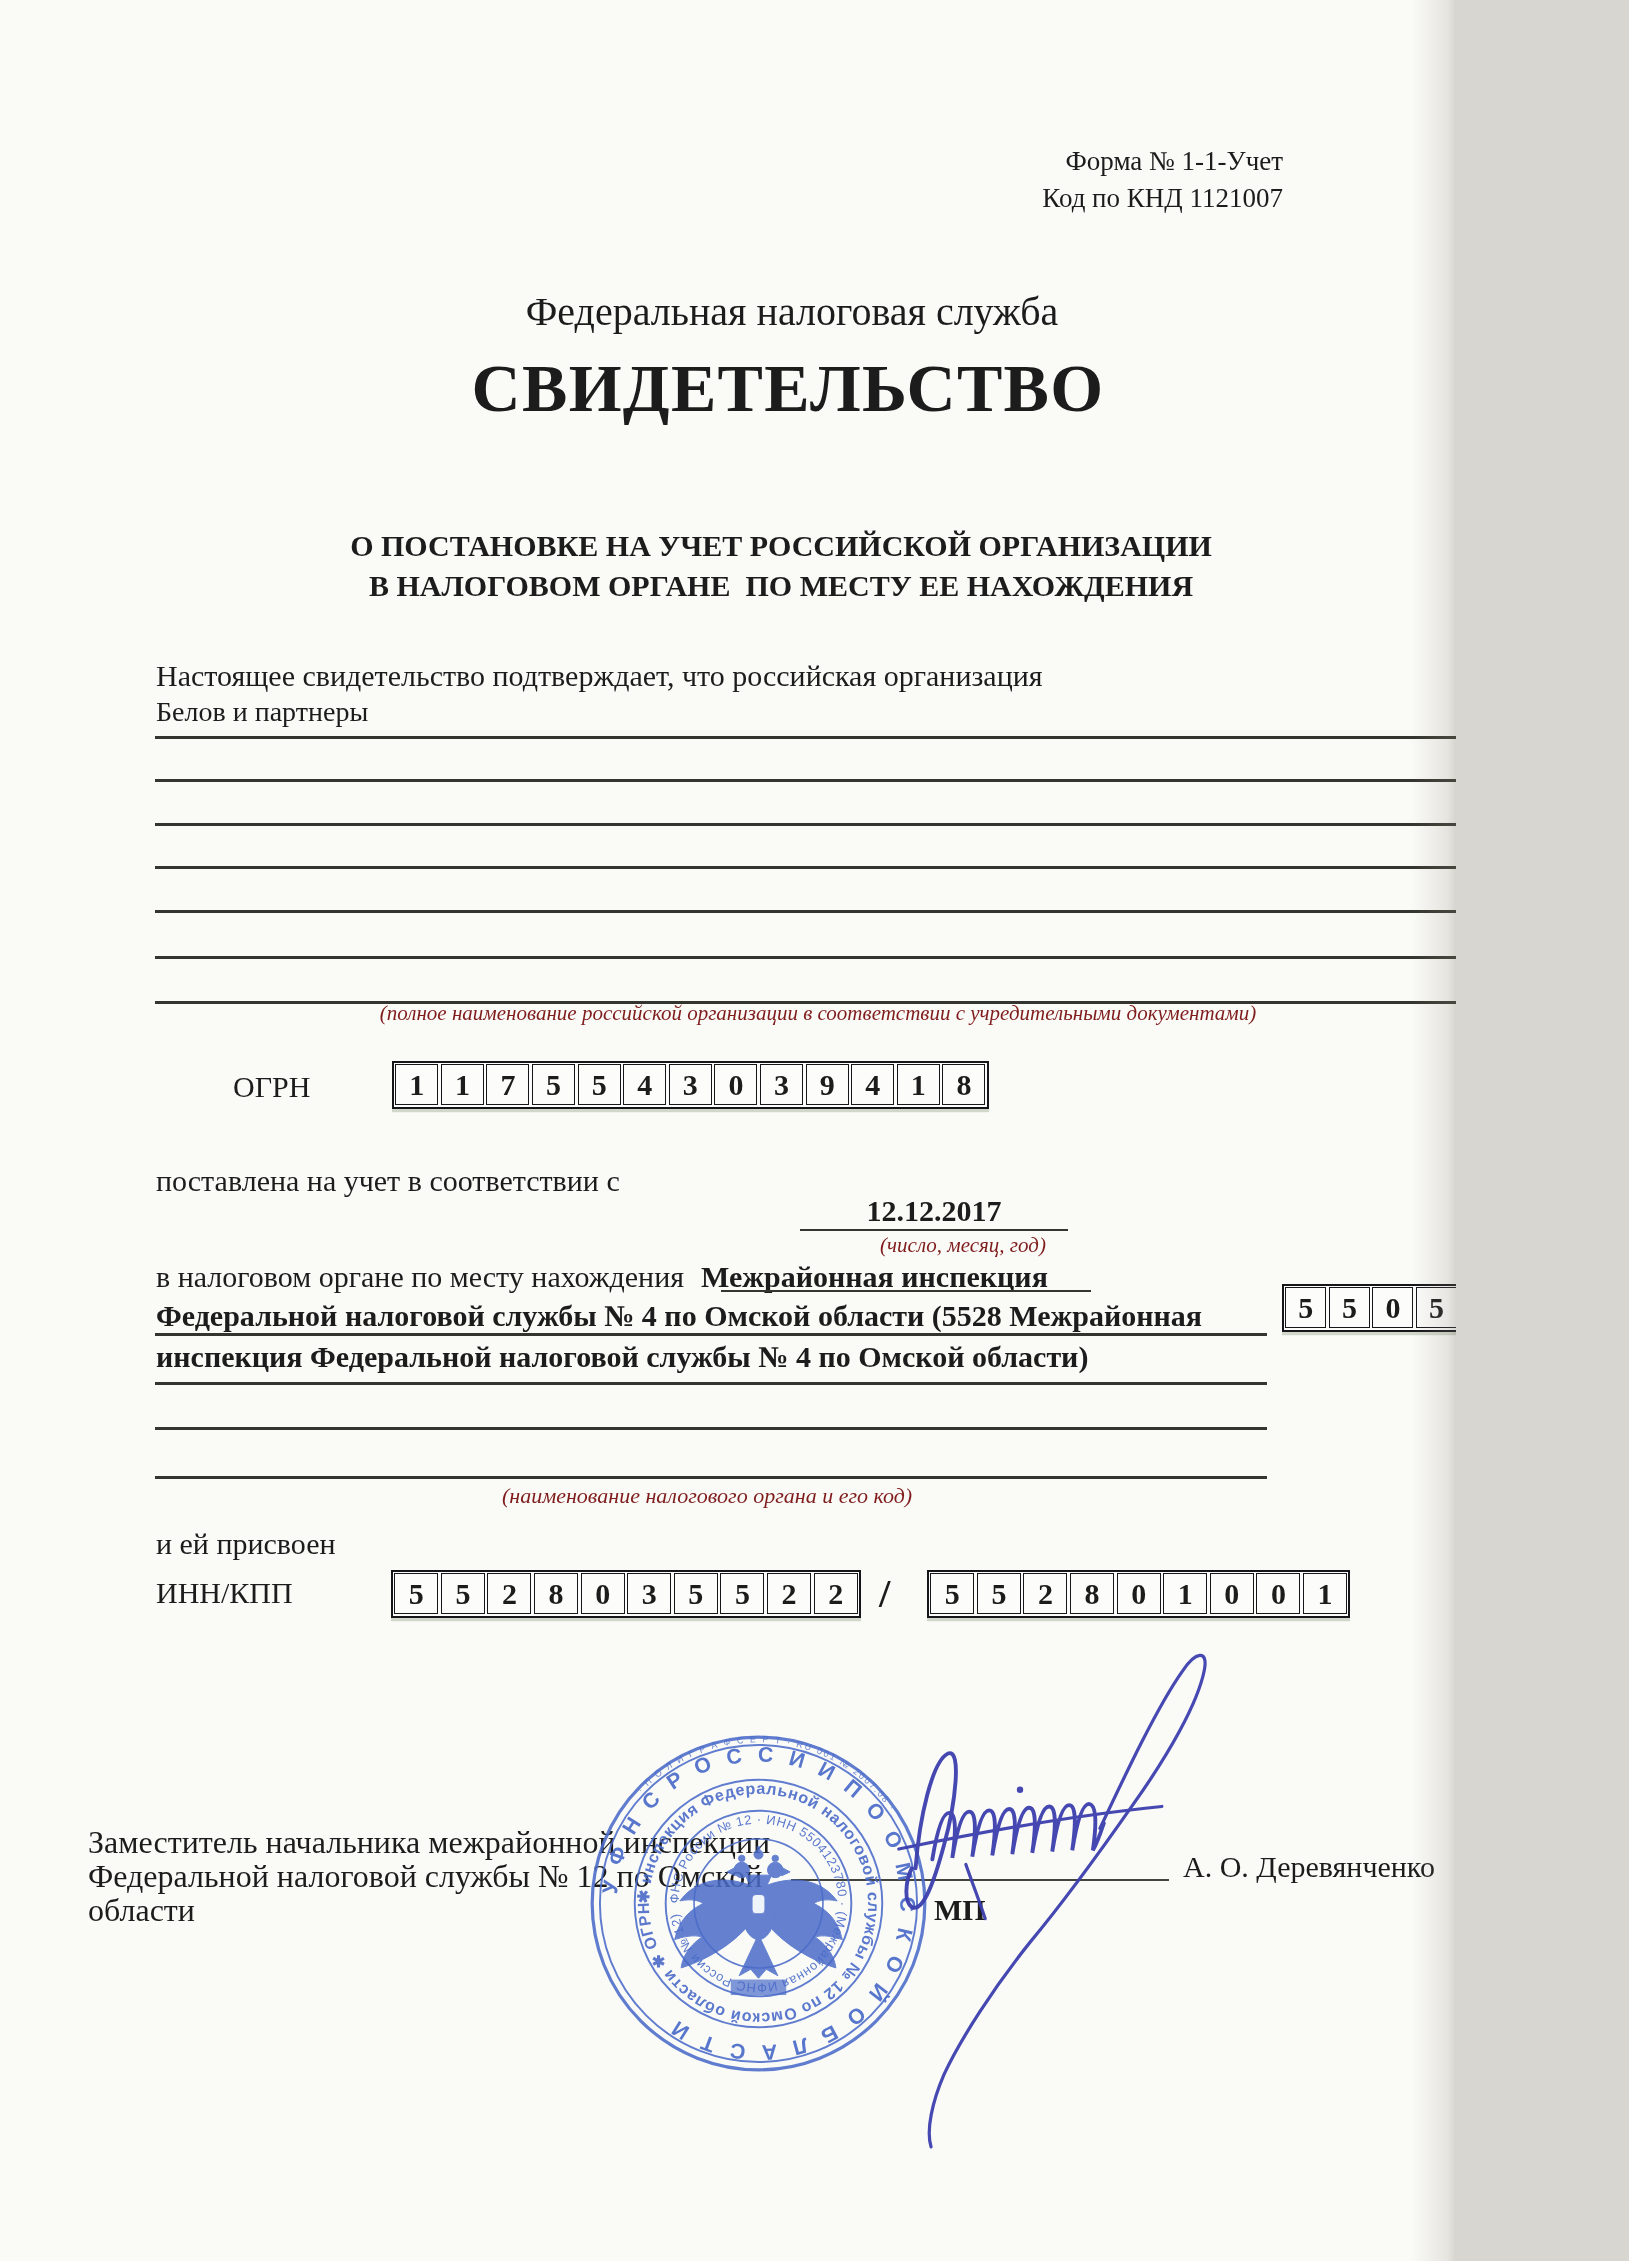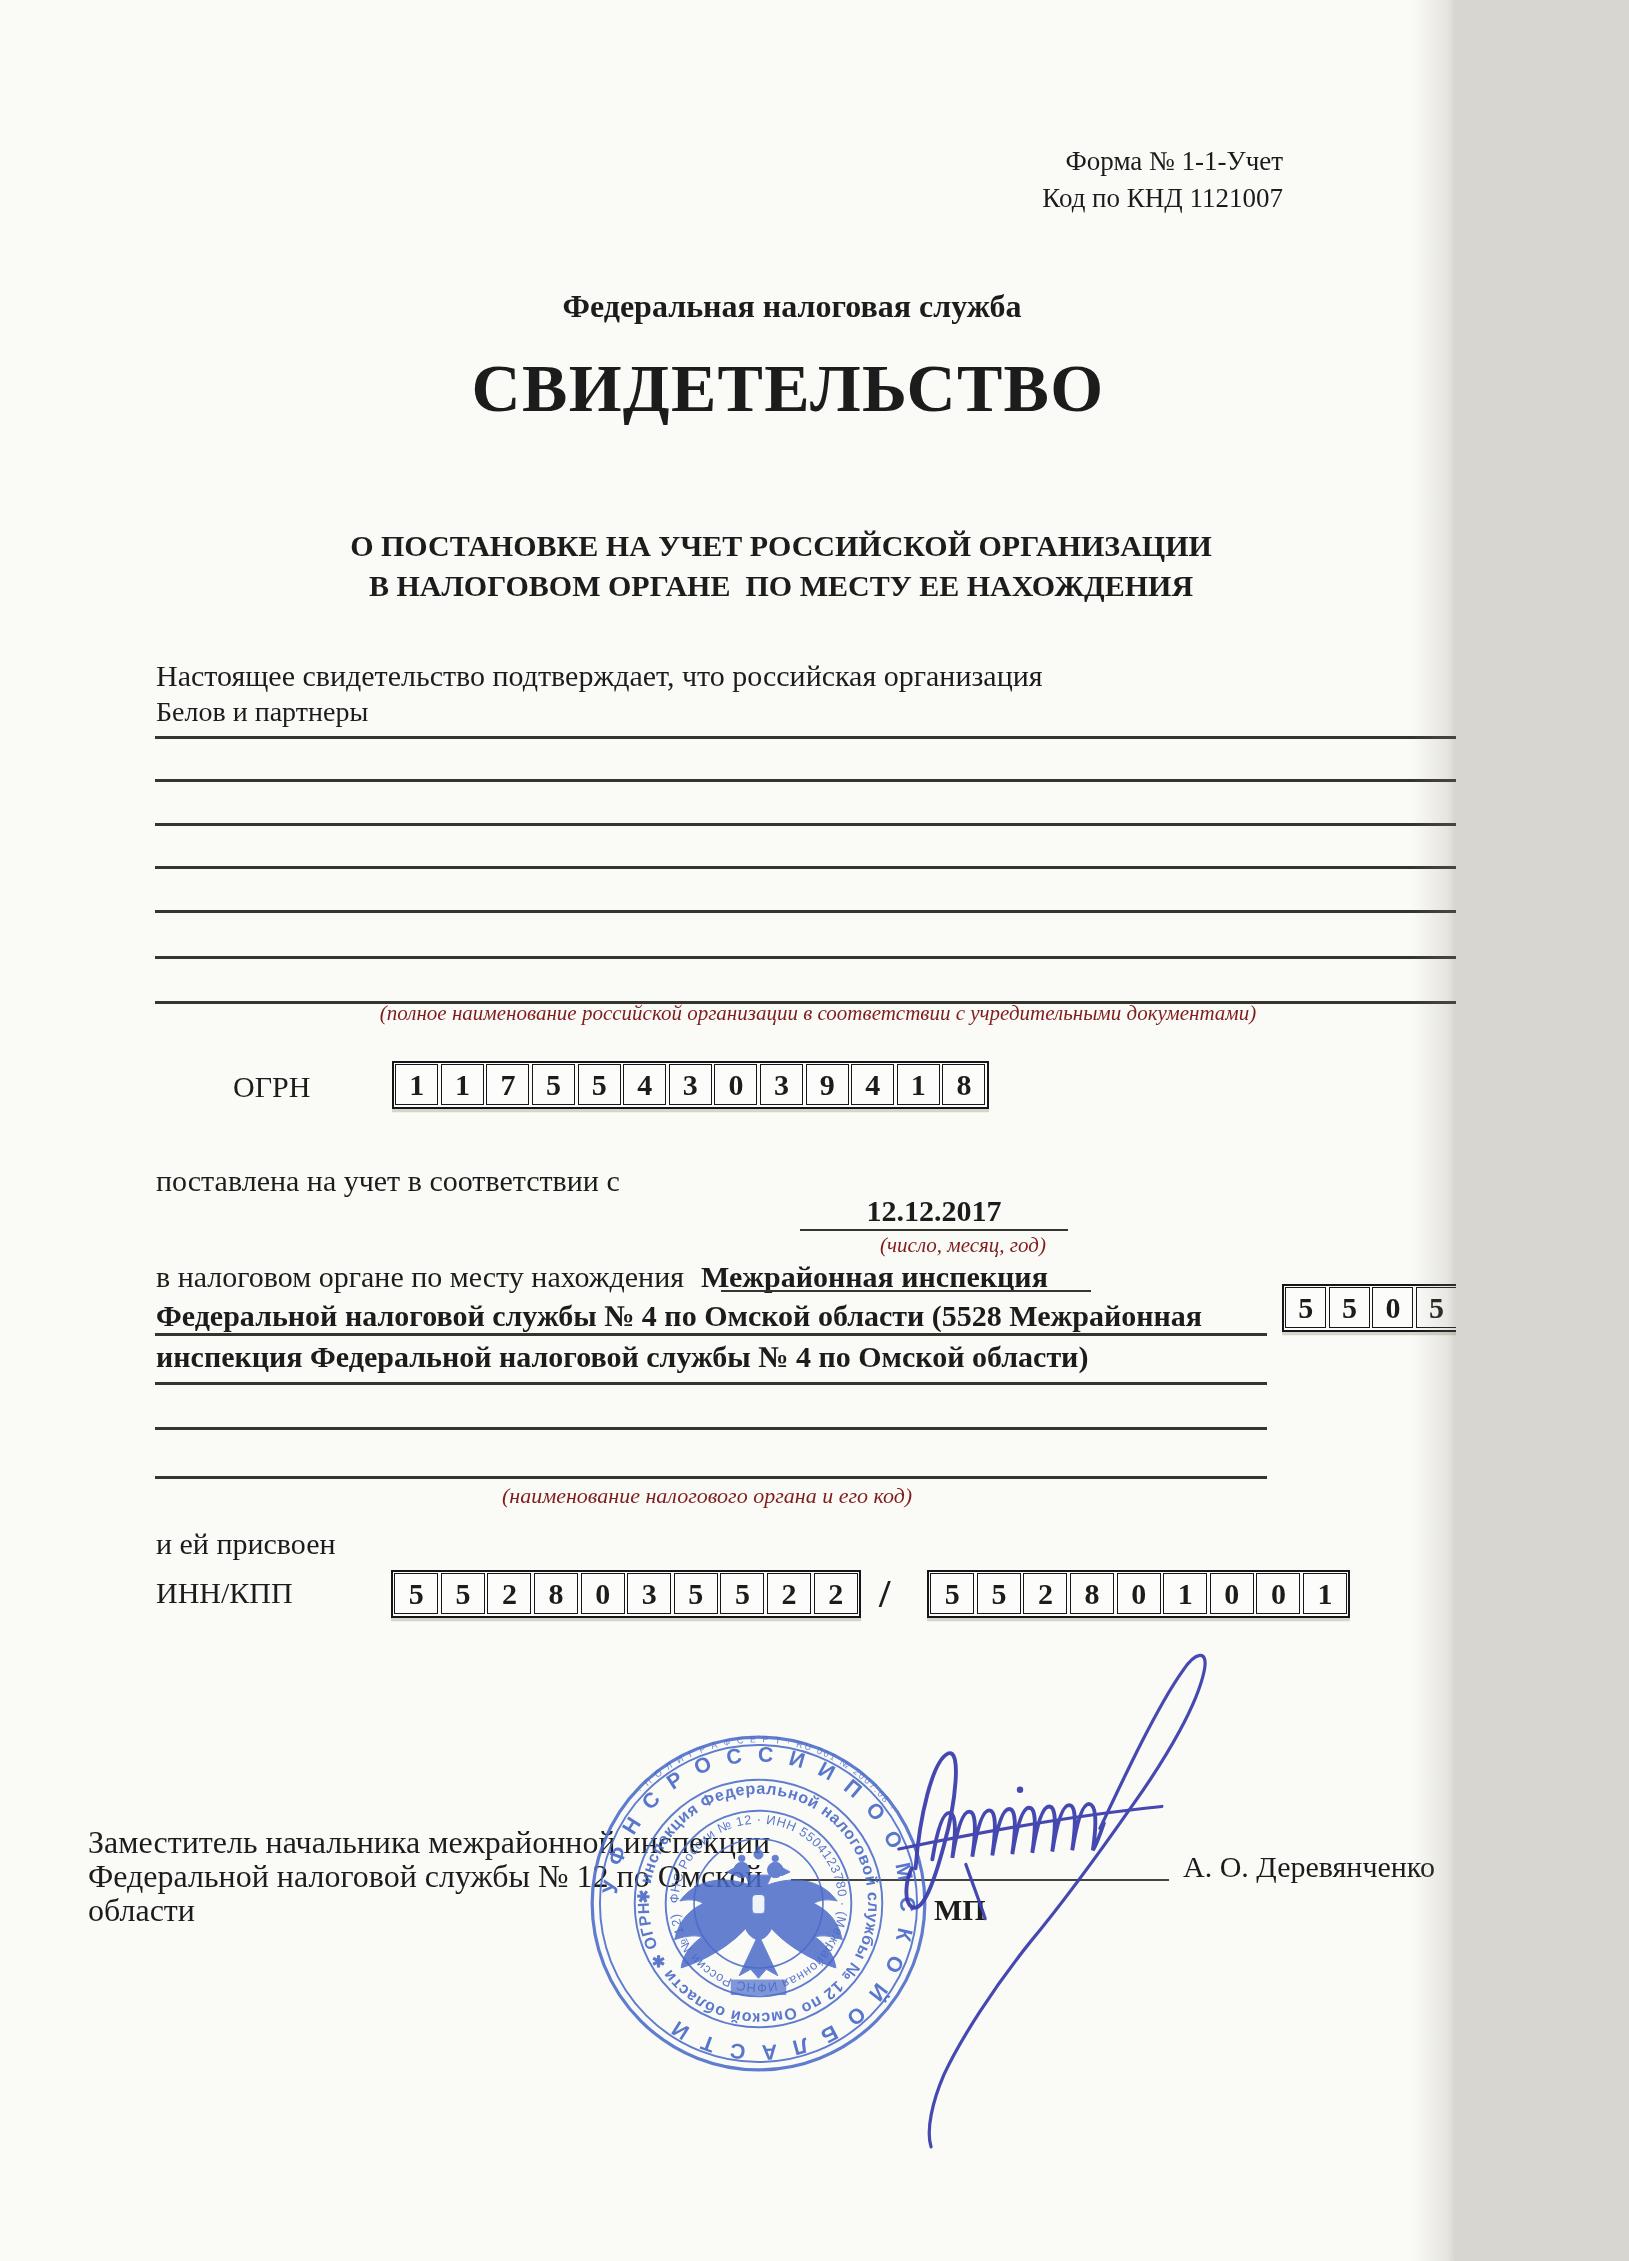--- a/index.html
+++ b/index.html
@@ -11,21 +11,21 @@
   }
   .page::after{
     content:''; position:absolute; top:0; right:0; width:45px; height:100%;
     background:linear-gradient(to right, rgba(140,135,122,0) 0%, rgba(140,135,122,.18) 80%, rgba(120,115,100,.28) 100%);
     pointer-events:none;
   }
   .abs{position:absolute;}
   .center{transform:translateX(-50%);}
 
   .form-head{top:143px; right:173px; font-size:27px; line-height:37px; text-align:right;}
-  .agency{top:288px; left:792px; font-size:32px; font-weight:bold; white-space:nowrap;}
+  .agency{top:288px; left:792px; font-size:40px; font-weight:normal; white-space:nowrap;}
   .doc-title{top:349px; left:788px; font-size:68px; font-weight:bold; letter-spacing:1.3px; white-space:nowrap;}
   .subtitle{top:526px; left:757px; font-size:30px; font-weight:bold; line-height:40px; text-align:center; white-space:nowrap;margin-left:24px;}
 
   .body-text{font-size:30px; white-space:nowrap;}
   .intro{top:659px; left:156px;}
   .orgname{top:696px; left:156px; font-size:28px;}
 
   .rule{position:absolute; height:2.6px; background:#35352f;}
   .rule.thin{height:1.9px;}
 

